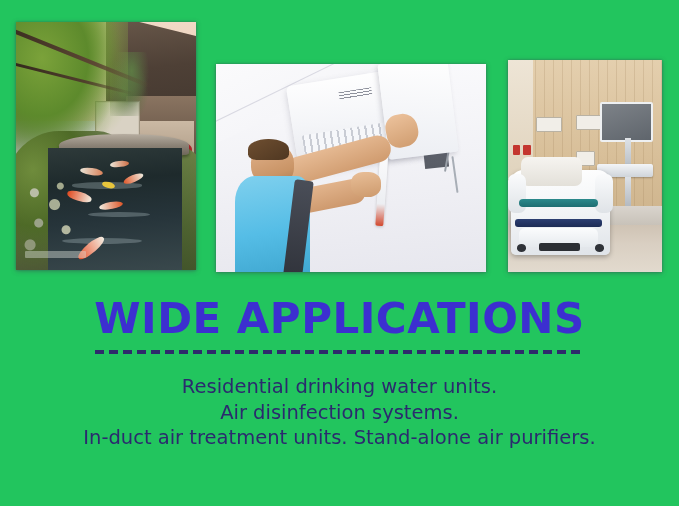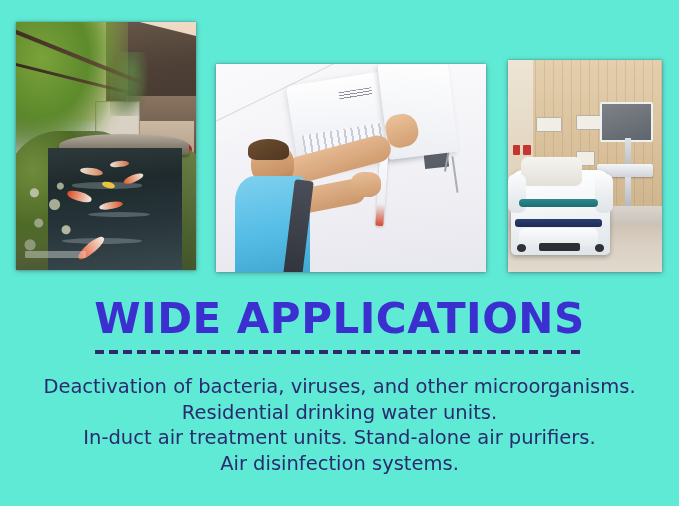--- a/index.html
+++ b/index.html
@@ -3,21 +3,21 @@
 <meta charset="utf-8">
 <style>
   html,body{margin:0;padding:0;}
   body{
     width:679px;height:506px;
     background:#ffffff;
     font-family:"DejaVu Sans", sans-serif;
     overflow:hidden;
     position:relative;
   }
-  .page{position:relative;width:679px;height:506px;background:#5eead4;}
+  .page{position:relative;width:679px;height:506px;background:#22c55e;}
 
   
   .photo{
     position:absolute;
     overflow:hidden;
     background:#dcdce4;
     box-shadow:0 1px 5px rgba(60,60,80,.45), 0 0 2px rgba(60,60,80,.35);
   }
   .photo .inner{position:absolute;inset:0;overflow:hidden;}
 
@@ -418,19 +418,18 @@
         <div class="hs-wheel" style="right:6%;"></div>
       </div>
     </div>
   </div>
 
   <div class="headline">WIDE APPLICATIONS</div>
 
   <div class="divider"></div>
 
   <div class="body-list">
-    <span class="ln">Deactivation of bacteria, viruses, and other microorganisms.</span>
     <span class="ln">Residential drinking water units.</span>
+    <span class="ln">Air disinfection systems.</span>
     <span class="ln">In-duct air treatment units. Stand-alone air purifiers.</span>
-    <span class="ln">Air disinfection systems.</span>
   </div>
 
 </div>
 
 </body></html>

